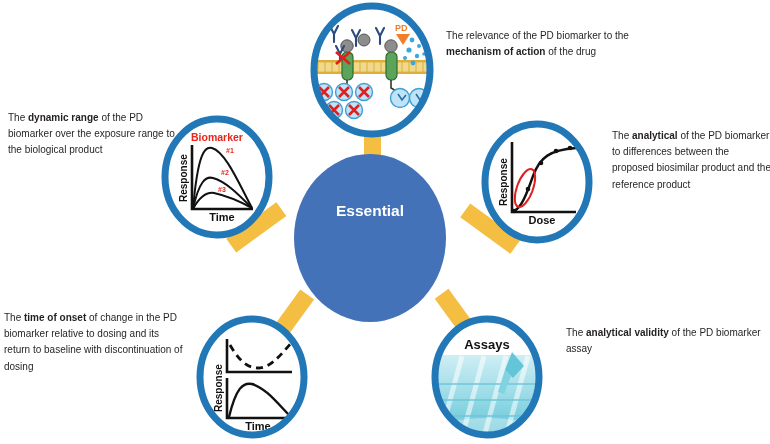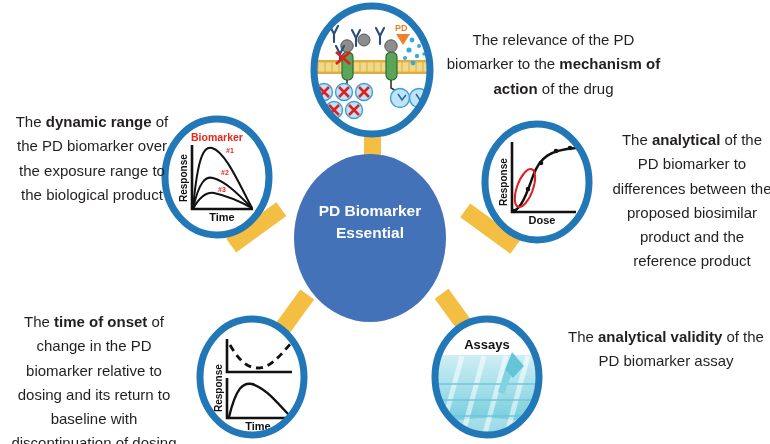--- a/index.html
+++ b/index.html
@@ -8,24 +8,23 @@
     background:#ffffff;
     font-family:"Liberation Sans", sans-serif;
     overflow:hidden;
     position:relative;
   }
   #diagram{position:absolute;inset:0;width:770px;height:444px;}
 
   .txt{
     position:absolute;
     color:#231f20;
-    font-size:15px;
+    font-size:10px;
     line-height:1.62;
     font-family:"Liberation Sans", sans-serif;
-    text-align:center;
   }
   .txt b{font-weight:bold;}
 
   .t-top{left:446px;top:28px;width:215px;}
   .t-right{left:612px;top:128px;width:160px;}
   .t-left{left:8px;top:110px;width:168px;}
   .t-bl{left:4px;top:310px;width:180px;}
   .t-br{left:566px;top:325px;width:200px;}
 
   .hub-label{
@@ -255,21 +254,20 @@
 
       <path d="M512 352 L524 366 L513 378 L505 370 Z" fill="#5ec4d6" opacity="0.95"></path>
       <path d="M505 370 L498 392 L504 394 L511 376 Z" fill="#7ed2e0" opacity="0.95"></path>
       <ellipse cx="487" cy="430" rx="50" ry="12" fill="#ffffff" opacity="0.35"></ellipse>
     </g>
     <ellipse cx="487" cy="377" rx="52" ry="58" fill="none" stroke="#2277b6" stroke-width="7"></ellipse>
   </g>
 </svg>
 
 <div class="hub-label">
-  <div>PD Biomarker</div>
   <div>Essential</div>
 </div>
 
 <div class="txt t-top"><span>The relevance of the PD biomarker to the </span><b>mechanism of action</b><span> of the drug</span></div>
 <div class="txt t-right"><span>The </span><b>analytical</b><span> of the PD biomarker to differences between the proposed biosimilar product and the reference product</span></div>
 <div class="txt t-left"><span>The </span><b>dynamic range</b><span> of the PD biomarker over the exposure range to the biological product</span></div>
 <div class="txt t-bl"><span>The </span><b>time of onset</b><span> of change in the PD biomarker relative to dosing and its return to baseline with discontinuation of dosing</span></div>
 <div class="txt t-br"><span>The </span><b>analytical validity</b><span> of the PD biomarker assay</span></div>
 
 </body></html>

